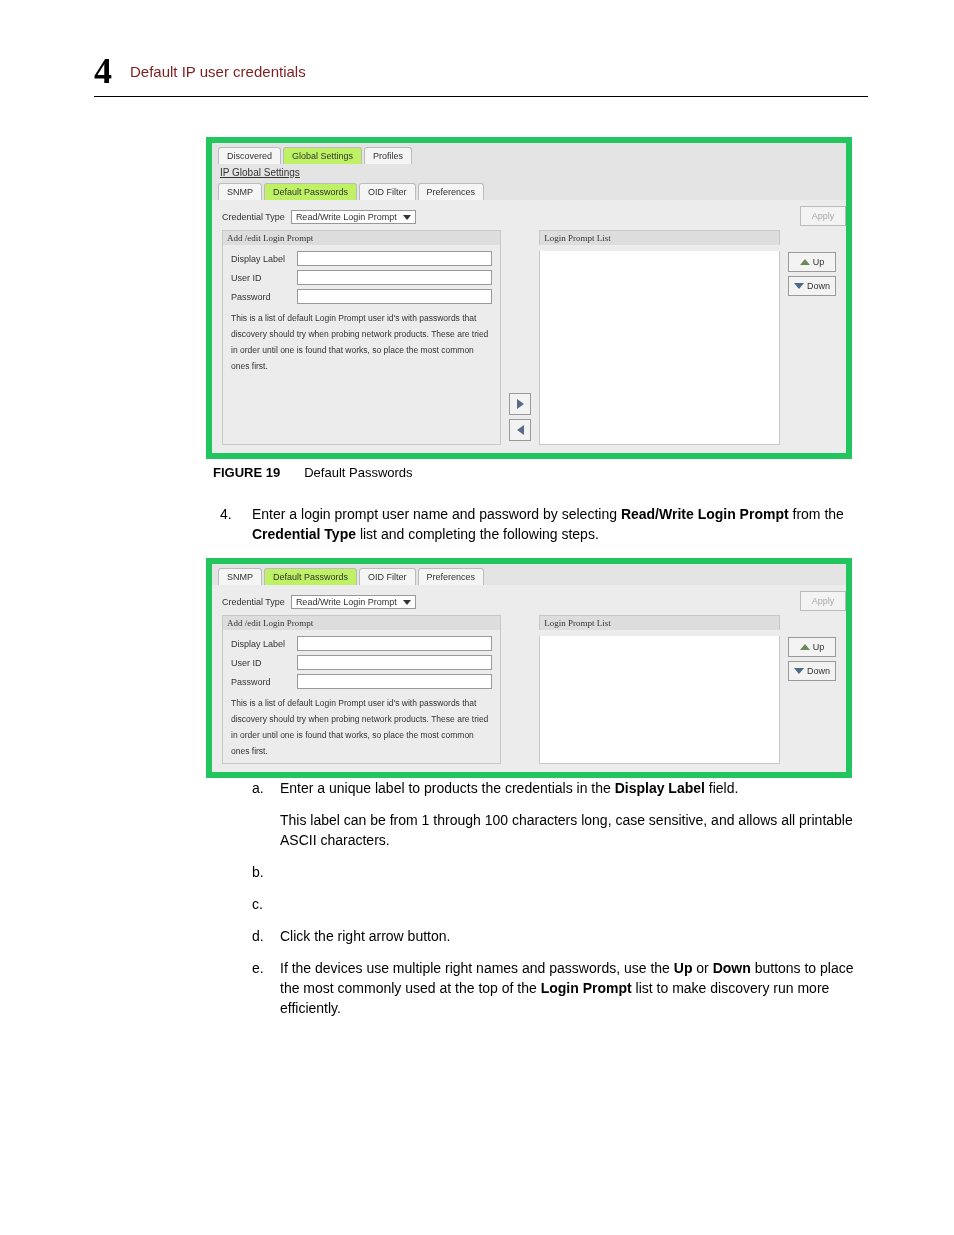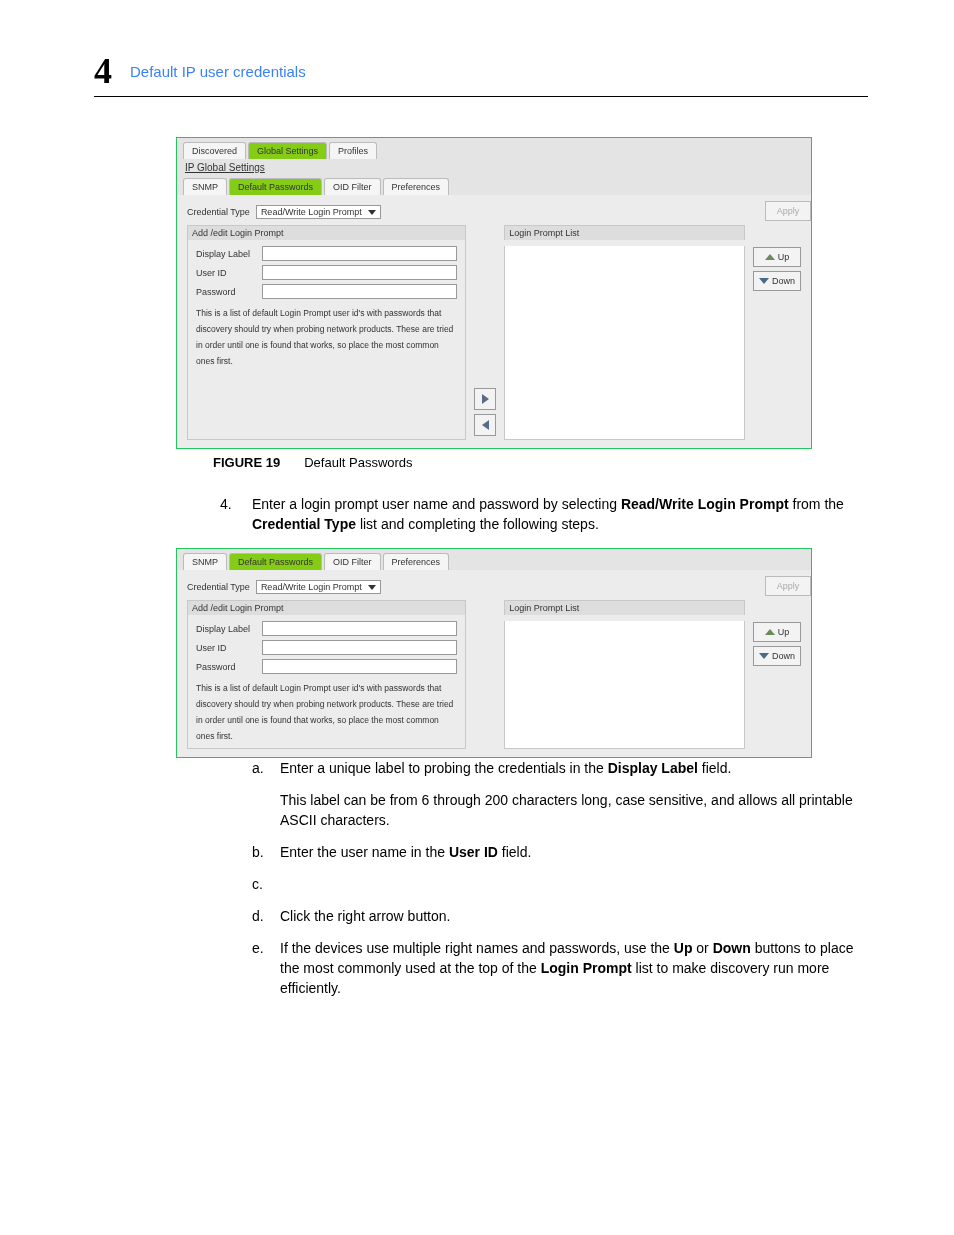--- a/index.html
+++ b/index.html
@@ -19,37 +19,37 @@
     gap: 18px;
     margin-bottom: 4px;
   }
   .chap-num {
     font-size: 36px;
     font-weight: bold;
     font-family: "Times New Roman", serif;
   }
   .header-title {
     font-size: 15px;
-    color: #3b82f6;
+    color: #7f1d1d;
     position: relative;
     top: -6px;
   }
   hr.head-rule {
     border: none;
     border-top: 1px solid #000;
     margin: 0 0 40px 0;
   }
 
   
   .figbox {
-    border: 1px solid #22c55e;
+    border: 6px solid #22c55e;
     background: #ececec;
     font-size: 10px;
     color: #333;
-    margin-left: 82px;
+    margin-left: 112px;
     width: 634px;
     position: relative;
   }
   .tabs-row {
     display: flex;
     gap: 2px;
     padding: 4px 6px 0 6px;
     background: #e4e4e4;
   }
   .tabs-row.inner {
@@ -58,21 +58,21 @@
   .tab {
     background: #f5f5f5;
     border: 1px solid #bbb;
     border-bottom: none;
     border-radius: 3px 3px 0 0;
     padding: 2px 8px;
     font-size: 9px;
     line-height: 12px;
   }
   .tab.active {
-    background: #84cc16;
+    background: #bef264;
   }
   .ip-global {
     font-size: 10px;
     padding: 3px 8px;
     background: #e4e4e4;
     text-decoration: underline;
   }
   .panel {
     background: #ececec;
     padding: 6px 10px 8px 10px;
@@ -113,20 +113,21 @@
     flex-direction: column;
   }
   .col-left { flex: 1 1 290px; }
   .col-right { flex: 1 1 250px; gap: 6px; }
   .section-head {
     background: #ddd;
     font-size: 9px;
     padding: 2px 4px;
     border: 1px solid #c8c8c8;
     border-bottom: none;
+    font-family: Liberation Serif, serif;
   }
   .left-body {
     border: 1px solid #c8c8c8;
     border-top: none;
     background: #ececec;
     padding: 6px 8px 10px 8px;
   }
   .form-row {
     display: flex;
     align-items: center;
@@ -409,30 +410,27 @@
             <span>Down</span>
           </div>
         </div>
       </div>
     </div>
   </div>
 
   <div class="sub-row">
     <div class="sub-letter">a.</div>
     <div>
-      <span>Enter a unique label to probing the credentials in the </span><span class="bold">Display Label</span><span> field.</span>
-    </div>
-  </div>
-  <div class="sub-followup">This label can be from 6 through 200 characters long, case sensitive, and allows all printable ASCII characters.</div>
+      <span>Enter a unique label to products the credentials in the </span><span class="bold">Display Label</span><span> field.</span>
+    </div>
+  </div>
+  <div class="sub-followup">This label can be from 1 through 100 characters long, case sensitive, and allows all printable ASCII characters.</div>
 
   <div class="sub-row">
     <div class="sub-letter">b.</div>
-    <div>
-      <span>Enter the user name in the </span><span class="bold">User ID</span><span> field.</span>
-    </div>
   </div>
 
   <div class="sub-row">
     <div class="sub-letter">c.</div>
   </div>
 
   <div class="sub-row">
     <div class="sub-letter">d.</div>
     <div>
       <span>Click the right arrow button.</span>

